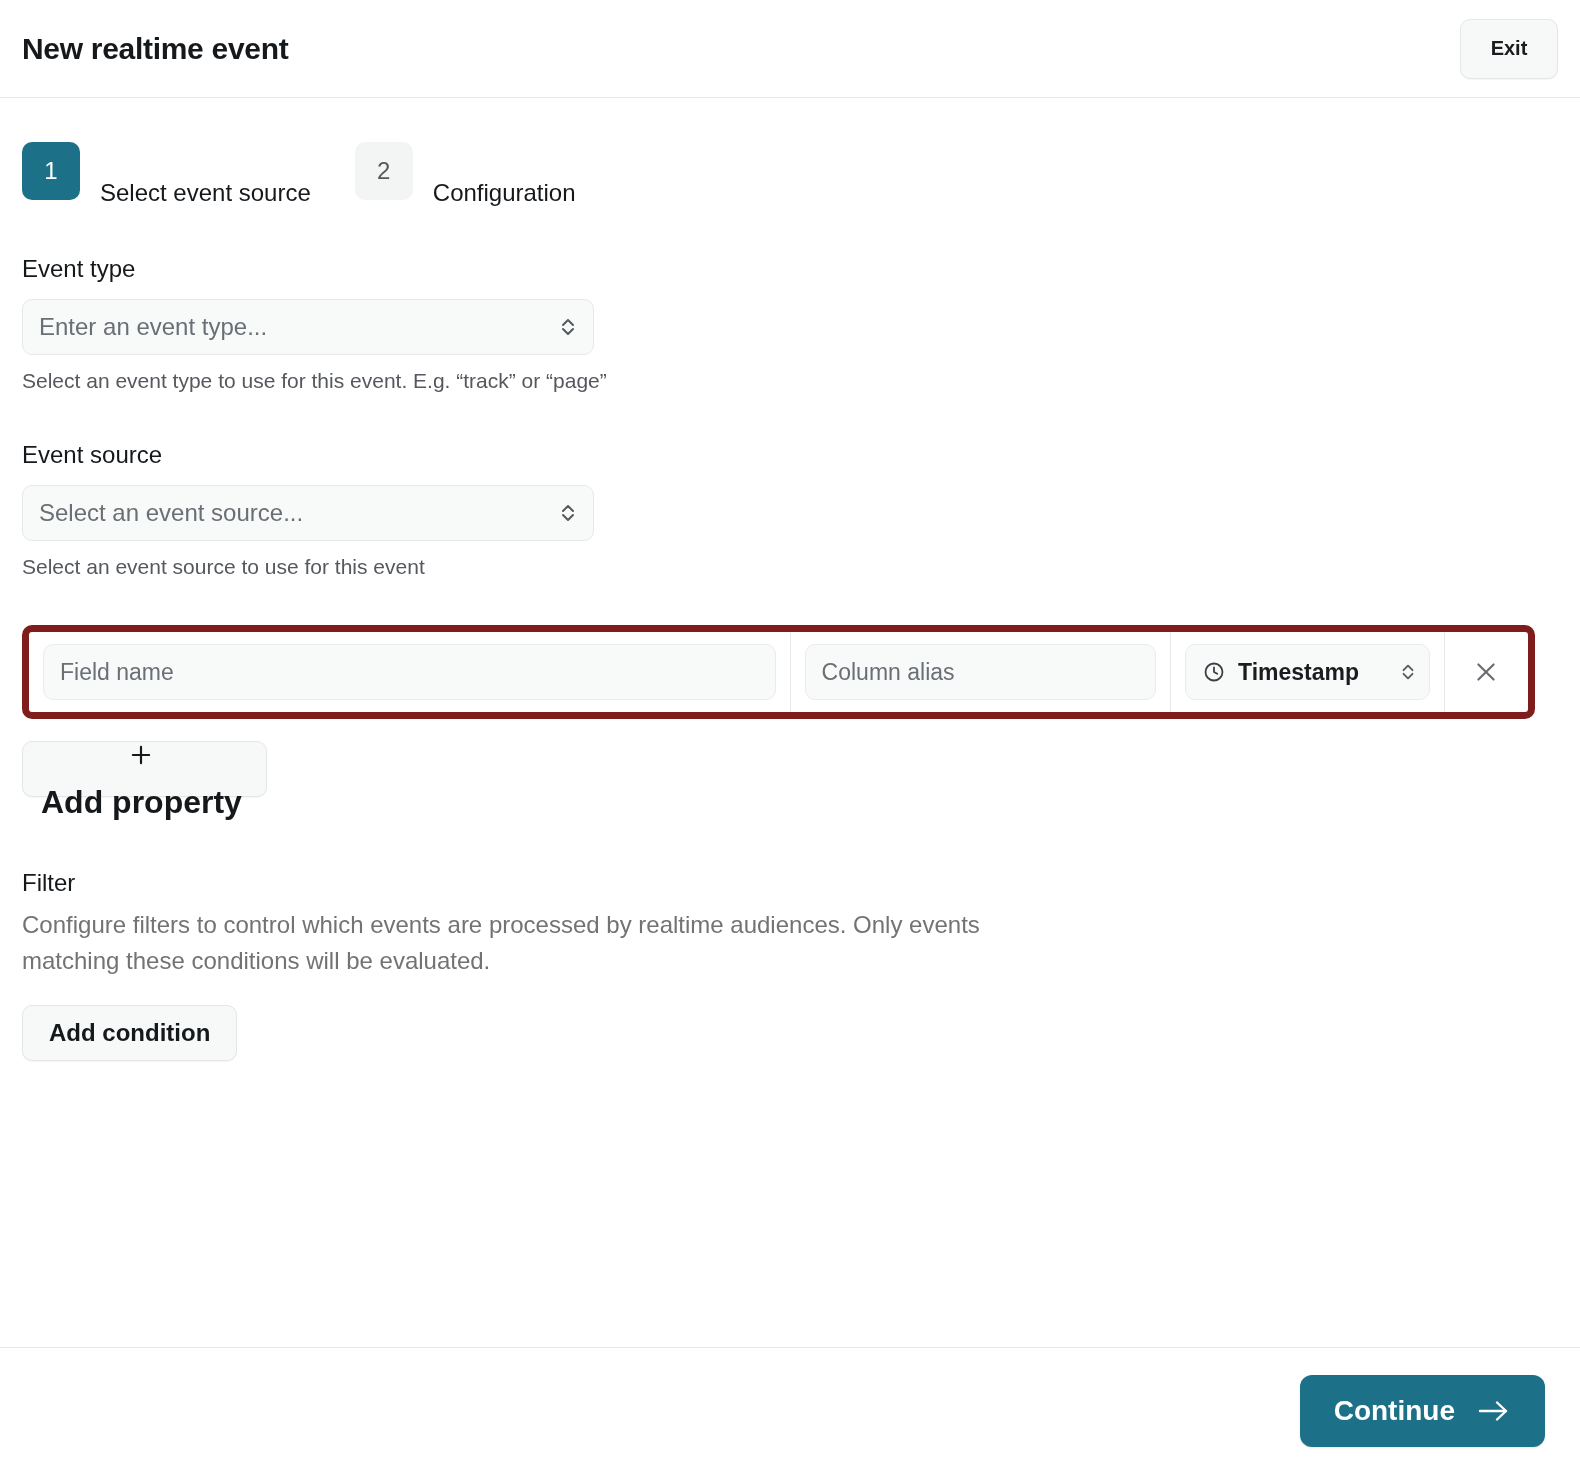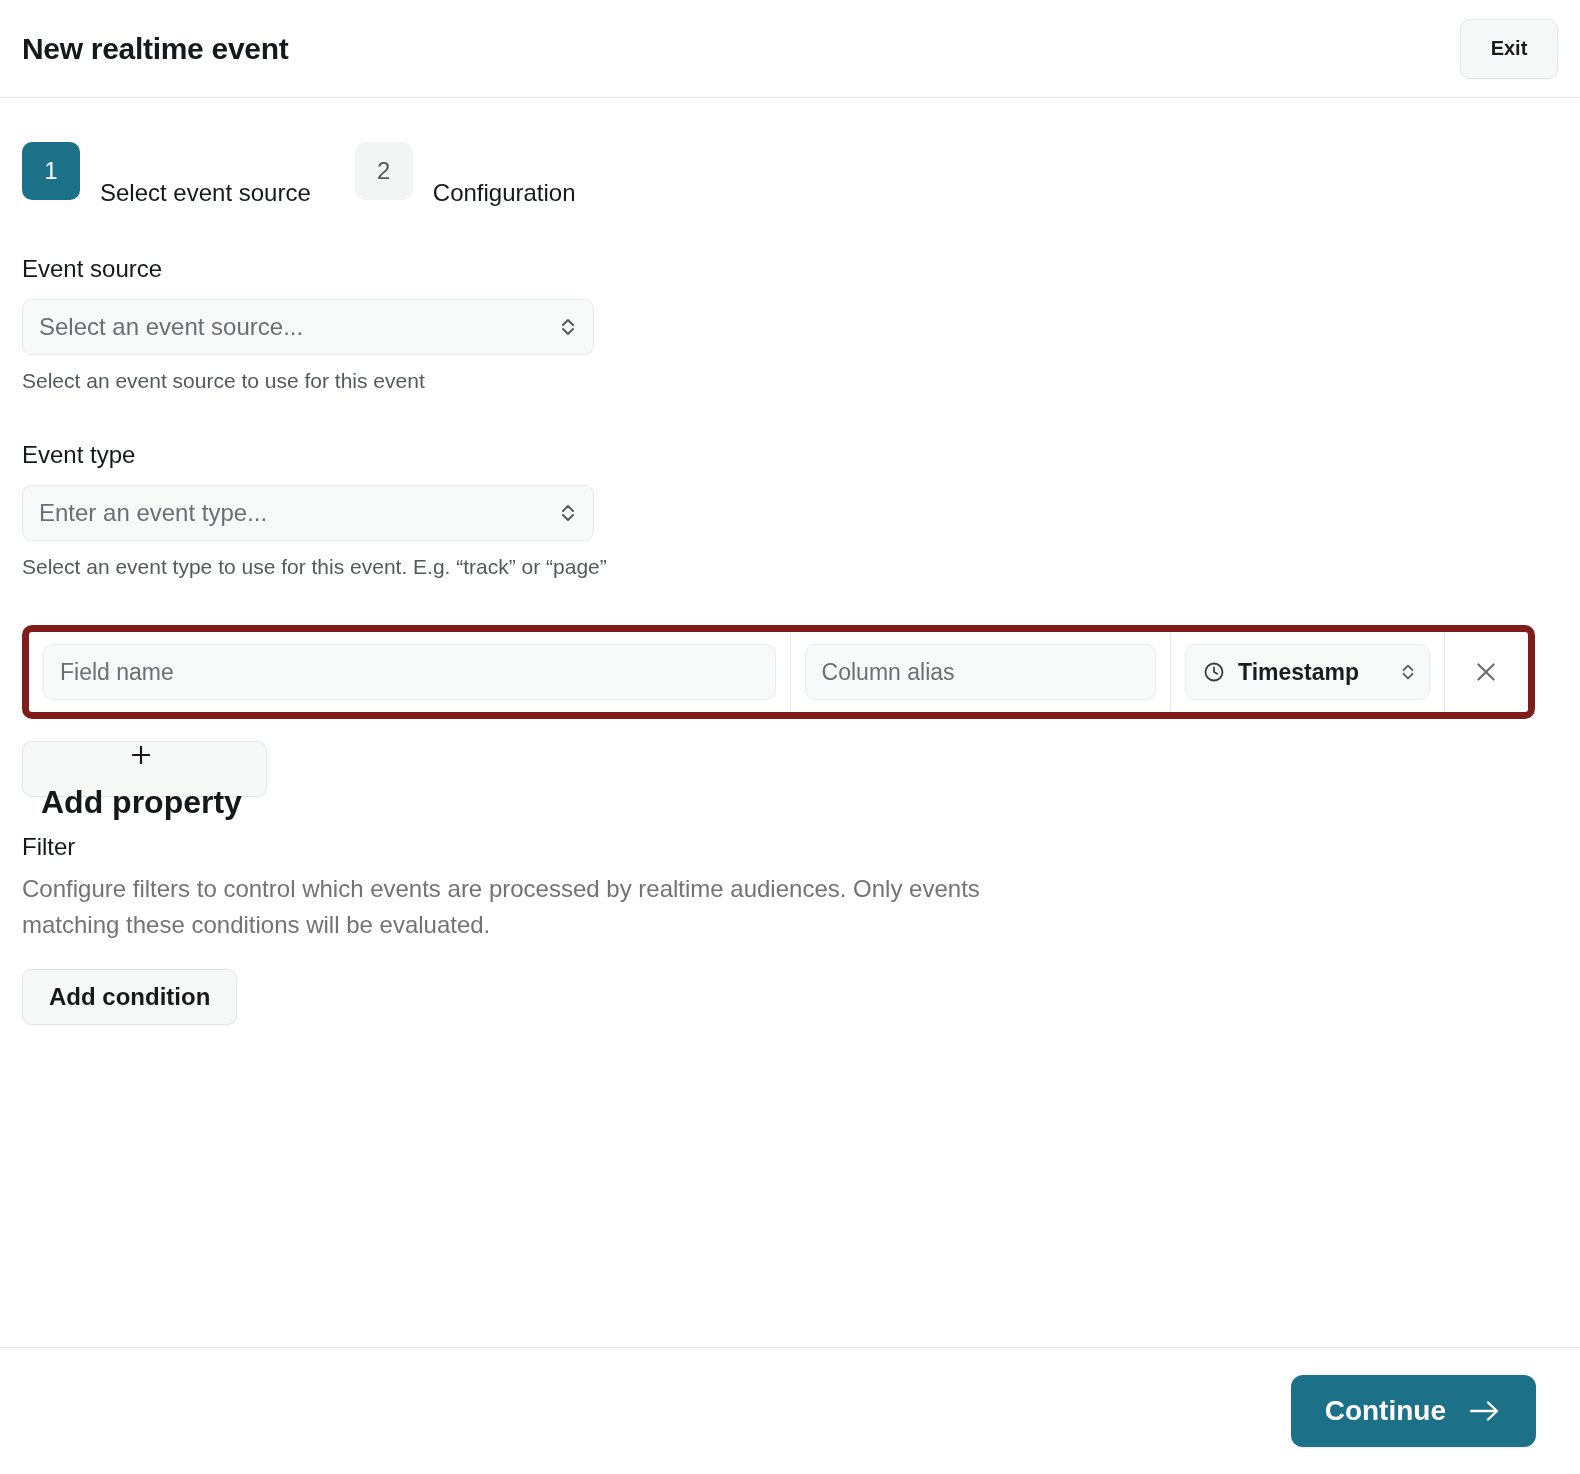--- a/index.html
+++ b/index.html
@@ -217,21 +217,21 @@
     font-family: "Liberation Sans", sans-serif;
     font-size: 32px;
     font-weight: 600;
     color: #16191c;
     cursor: pointer;
     box-shadow: 0 1px 1px rgba(16,24,40,0.04);
     flex-direction: column;
   }
 
   
-  .filter-section { margin-top: 36px; }
+  .filter-section { margin-top: 72px; }
   .filter-title { font-size: 24px; color: #16191c; }
   .filter-desc {
     margin-top: 10px;
     font-size: 24px;
     line-height: 1.5;
     color: #737373;
     max-width: 1010px;
   }
   .add-condition-button {
     margin-top: 26px;
@@ -254,21 +254,21 @@
   .footer {
     position: absolute;
     left: 0;
     right: 0;
     bottom: 0;
     height: 127px;
     border-top: 1px solid #e4e6e7;
     display: flex;
     align-items: center;
     justify-content: flex-end;
-    padding: 0 44px;
+    padding: 0 35px;
   }
   .continue-button {
     height: 72px;
     padding: 0 34px;
     background: #1c7189;
     border: none;
     border-radius: 12px;
     display: inline-flex;
     align-items: center;
     gap: 22px;
@@ -298,49 +298,49 @@
       <div class="step-badge active">1</div>
       <div class="step-label">Select event source</div>
     </div>
     <div class="step">
       <div class="step-badge inactive">2</div>
       <div class="step-label muted">Configuration</div>
     </div>
   </div>
 
   <div class="body">
+
+    
+    <div class="field-block">
+      <div class="field-label">Event type</div>
+      <div class="select-control">
+        <span class="select-placeholder">Enter an event type...</span>
+        <span class="select-chevrons">
+          <svg width="20" height="24" viewBox="0 0 20 24" fill="none" stroke="#55595e" stroke-width="2" stroke-linecap="round" stroke-linejoin="round">
+            <polyline points="5,10 10,5 15,10"></polyline>
+            <polyline points="5,14 10,19 15,14"></polyline>
+          </svg>
+        </span>
+      </div>
+      <div class="field-help">Select an event type to use for this event. E.g. “track” or “page”</div>
+    </div>
 
     
     <div class="field-block">
       <div class="field-label">Event source</div>
       <div class="select-control">
         <span class="select-placeholder">Select an event source...</span>
         <span class="select-chevrons">
           <svg width="20" height="24" viewBox="0 0 20 24" fill="none" stroke="#55595e" stroke-width="2" stroke-linecap="round" stroke-linejoin="round">
             <polyline points="5,10 10,5 15,10"></polyline>
             <polyline points="5,14 10,19 15,14"></polyline>
           </svg>
         </span>
       </div>
       <div class="field-help">Select an event source to use for this event</div>
-    </div>
-
-    
-    <div class="field-block">
-      <div class="field-label">Event type</div>
-      <div class="select-control">
-        <span class="select-placeholder">Enter an event type...</span>
-        <span class="select-chevrons">
-          <svg width="20" height="24" viewBox="0 0 20 24" fill="none" stroke="#55595e" stroke-width="2" stroke-linecap="round" stroke-linejoin="round">
-            <polyline points="5,10 10,5 15,10"></polyline>
-            <polyline points="5,14 10,19 15,14"></polyline>
-          </svg>
-        </span>
-      </div>
-      <div class="field-help">Select an event type to use for this event. E.g. “track” or “page”</div>
     </div>
 
     
     <div class="property-table">
       <div class="prop-cell prop-cell-field">
         <input class="text-input" type="text" placeholder="Field name" style="">
       </div>
       <div class="prop-cell prop-cell-alias">
         <input class="text-input" type="text" placeholder="Column alias" style="">
       </div>

